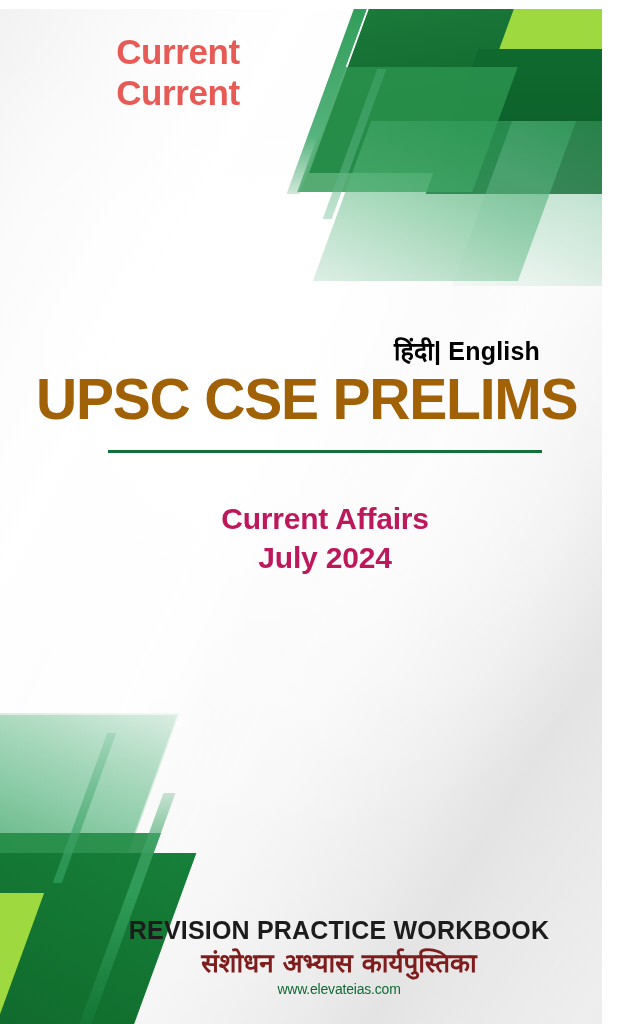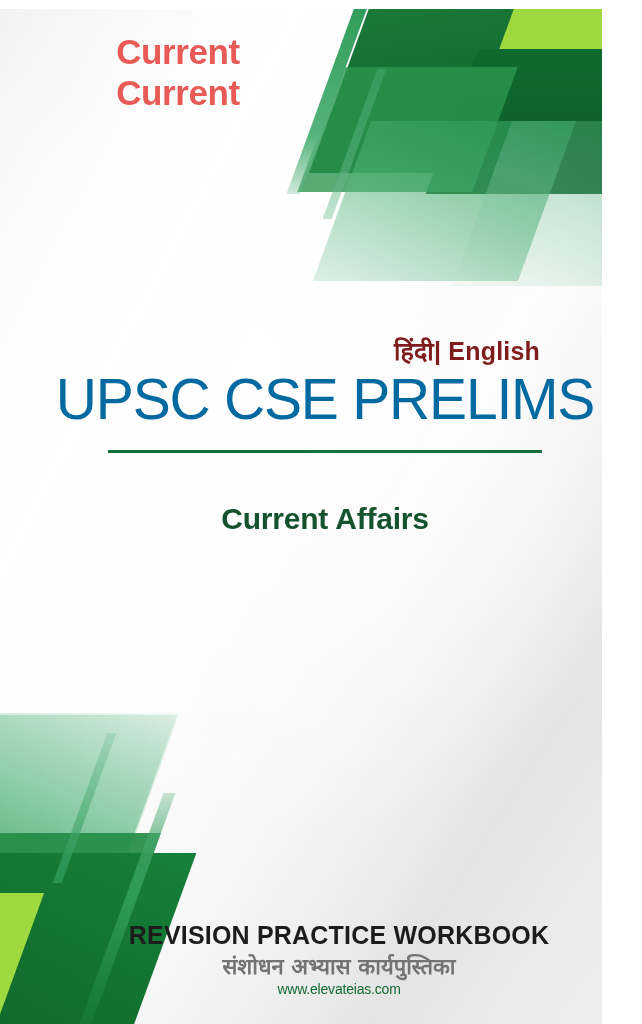--- a/index.html
+++ b/index.html
@@ -257,35 +257,35 @@
     position: absolute;
     top: 330px;
     left: 0;
     width: 642px;
     padding: 0 28px 0 36px;
     box-sizing: border-box;
   }
 
   .lang-line {
     text-align: right;
-    color: #7f1d1d;
+    color: #000000;
     font-size: 25px;
     font-weight: bold;
     line-height: 1;
     padding-right: 74px;
     margin-bottom: 6px;
     letter-spacing: 0.2px;
   }
   .lang-line .hi { font-family: "DejaVu Sans", sans-serif; }
 
   .main-title {
-    text-align: center;
-    color: #0369a1;
+    text-align: left;
+    color: #a16207;
     font-size: 57px;
-    font-weight: normal;
+    font-weight: bold;
     line-height: 1.02;
     letter-spacing: -1.2px;
     white-space: nowrap;
   }
 
   .rule {
     width: 434px;
     height: 3px;
     background: #13703a;
     margin: 22px auto 14px auto;
@@ -294,21 +294,21 @@
   .subtitle {
     text-align: center;
     color: #0e7037;
     font-size: 27px;
     font-weight: bold;
     letter-spacing: 0.1px;
   }
 
   .edition {
     text-align: center;
-    color: #14532d;
+    color: #be185d;
     font-size: 30px;
     font-weight: bold;
     line-height: 1.3;
     margin-top: 46px;
     letter-spacing: -0.2px;
   }
 
   .footer {
     position: absolute;
     left: 0;
@@ -319,22 +319,22 @@
     box-sizing: border-box;
   }
   .footer .fw-en {
     color: #1c1c1c;
     font-size: 25px;
     font-weight: bold;
     letter-spacing: 0.2px;
     line-height: 1.25;
   }
   .footer .fw-hi {
-    color: #737373;
-    font-size: 22px;
+    color: #7f1d1d;
+    font-size: 26px;
     font-weight: bold;
     font-family: "DejaVu Sans", sans-serif;
     line-height: 1.3;
     margin-top: 1px;
   }
   .footer .site {
     color: #0f6b33;
     font-size: 14px;
     font-weight: normal;
     line-height: 1.28;
@@ -386,20 +386,21 @@
         <span class="hi">हिंदी</span><span>|</span> <span>English</span>
       </div>
 
       <div class="main-title">UPSC CSE PRELIMS</div>
 
       <div class="rule"></div>
 
 
       <div class="edition">
         <div>Current Affairs</div>
+        <div>July 2024</div>
       </div>
 
     </div>
 
     <div class="footer">
       <div class="fw-en">REVISION PRACTICE WORKBOOK</div>
       <div class="fw-hi">संशोधन अभ्यास कार्यपुस्तिका</div>
       <div class="site">www.elevateias.com</div>
     </div>
 

